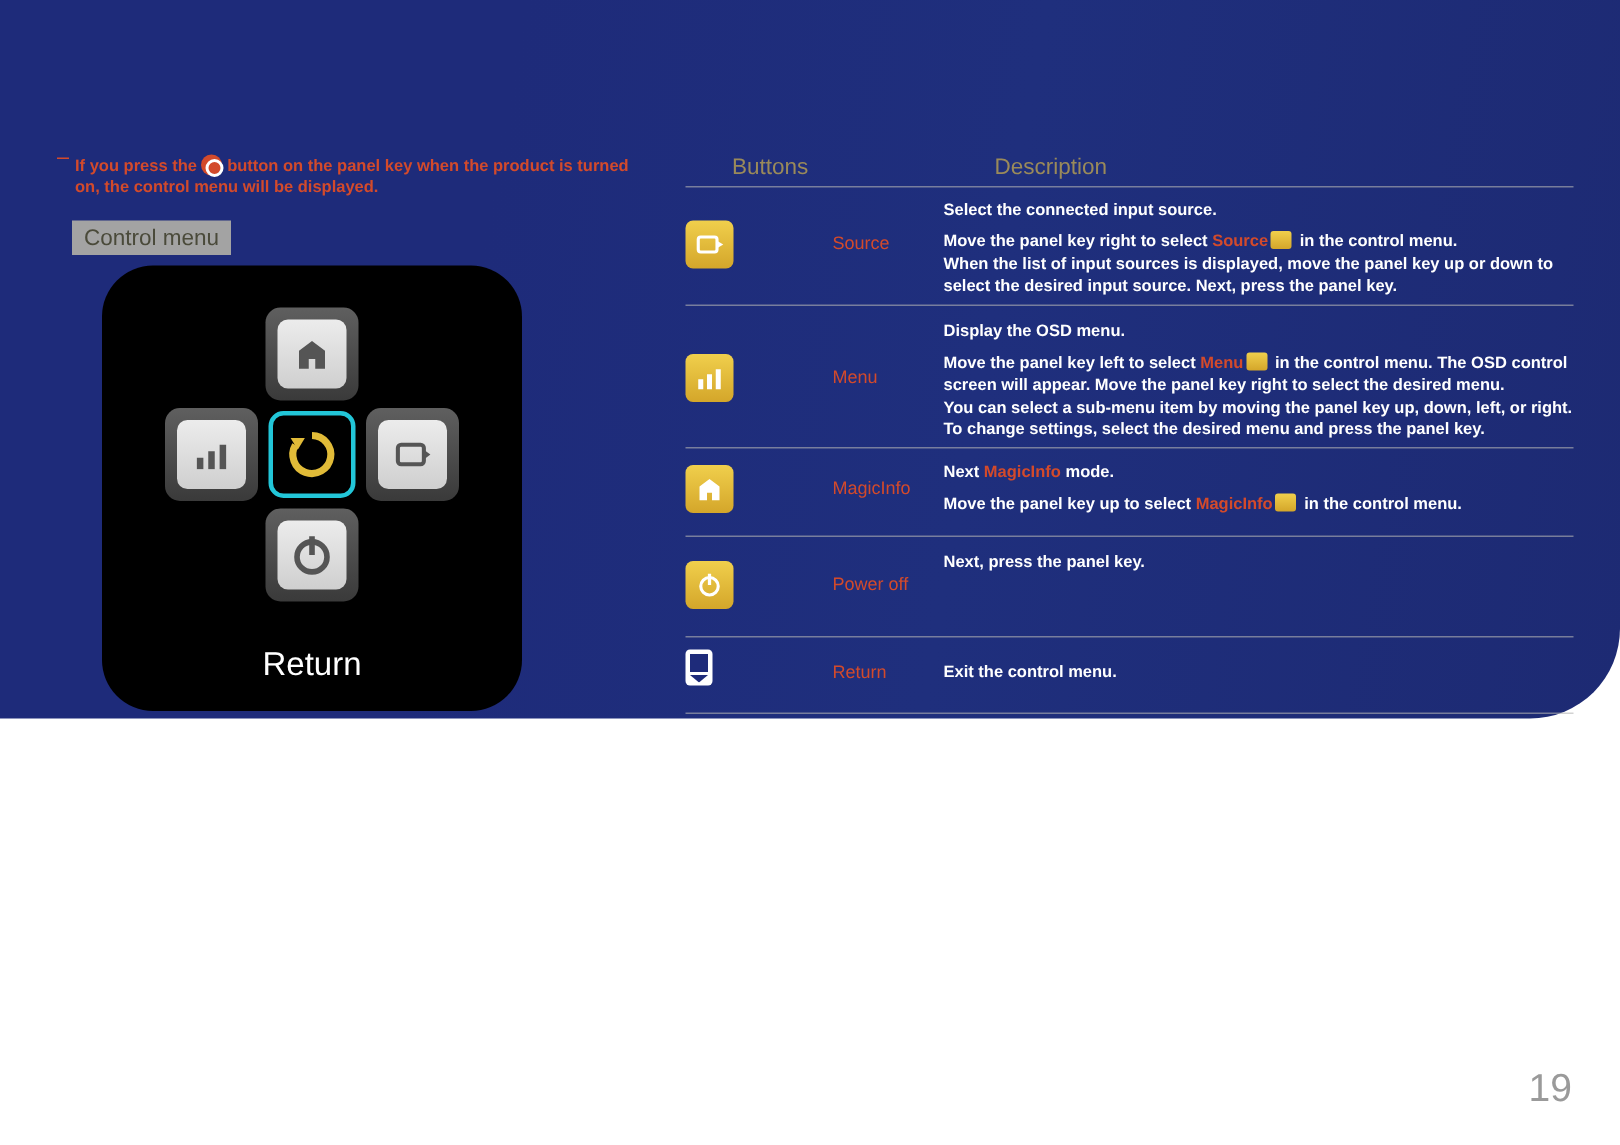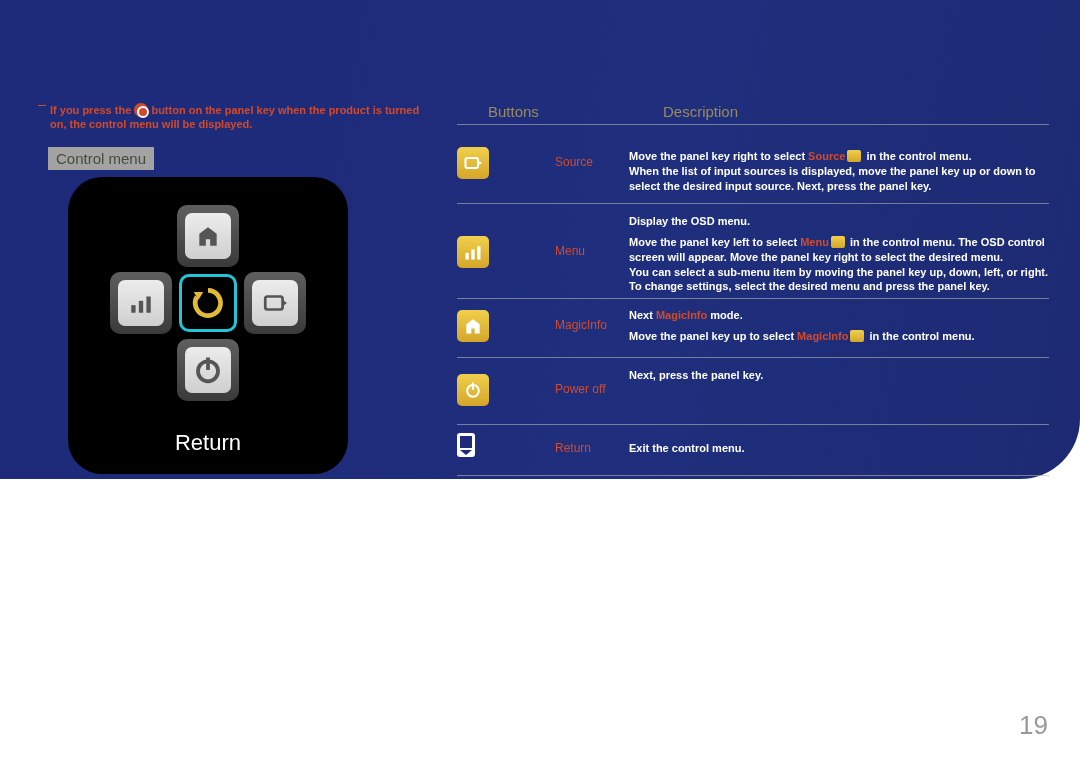--- a/index.html
+++ b/index.html
@@ -232,21 +232,22 @@
 
 <div class="row row1">
   <div class="icon-box" style="top:14px">
     <svg width="20" height="20" viewBox="0 0 24 24">
         <rect x="3" y="6" width="15" height="12" rx="2" fill="none" stroke="#fff" stroke-width="2.5"></rect>
         <path fill="#fff" d="M18 9l5 3-5 3z"></path>
       </svg>
   </div>
   <div class="btn-name" style="top:22px">Source</div>
   <div class="desc">
-    <div style="margin-top:16px">
+    <div>Select the connected input source.</div>
+    <div style="margin-top:6px">
       <span>Move the panel key right to select </span><span class="orange">Source</span><span class="mini-icon"></span><span> in the control menu.</span>
     </div>
     <div>When the list of input sources is displayed, move the panel key up or down to select the desired input source. Next, press the panel key.</div>
   </div>
 </div>
 
 <div class="row row2">
   <div class="icon-box" style="top:22px">
     <svg width="20" height="20" viewBox="0 0 24 24">
         <rect x="3" y="13" width="4" height="8" fill="#fff"></rect>

